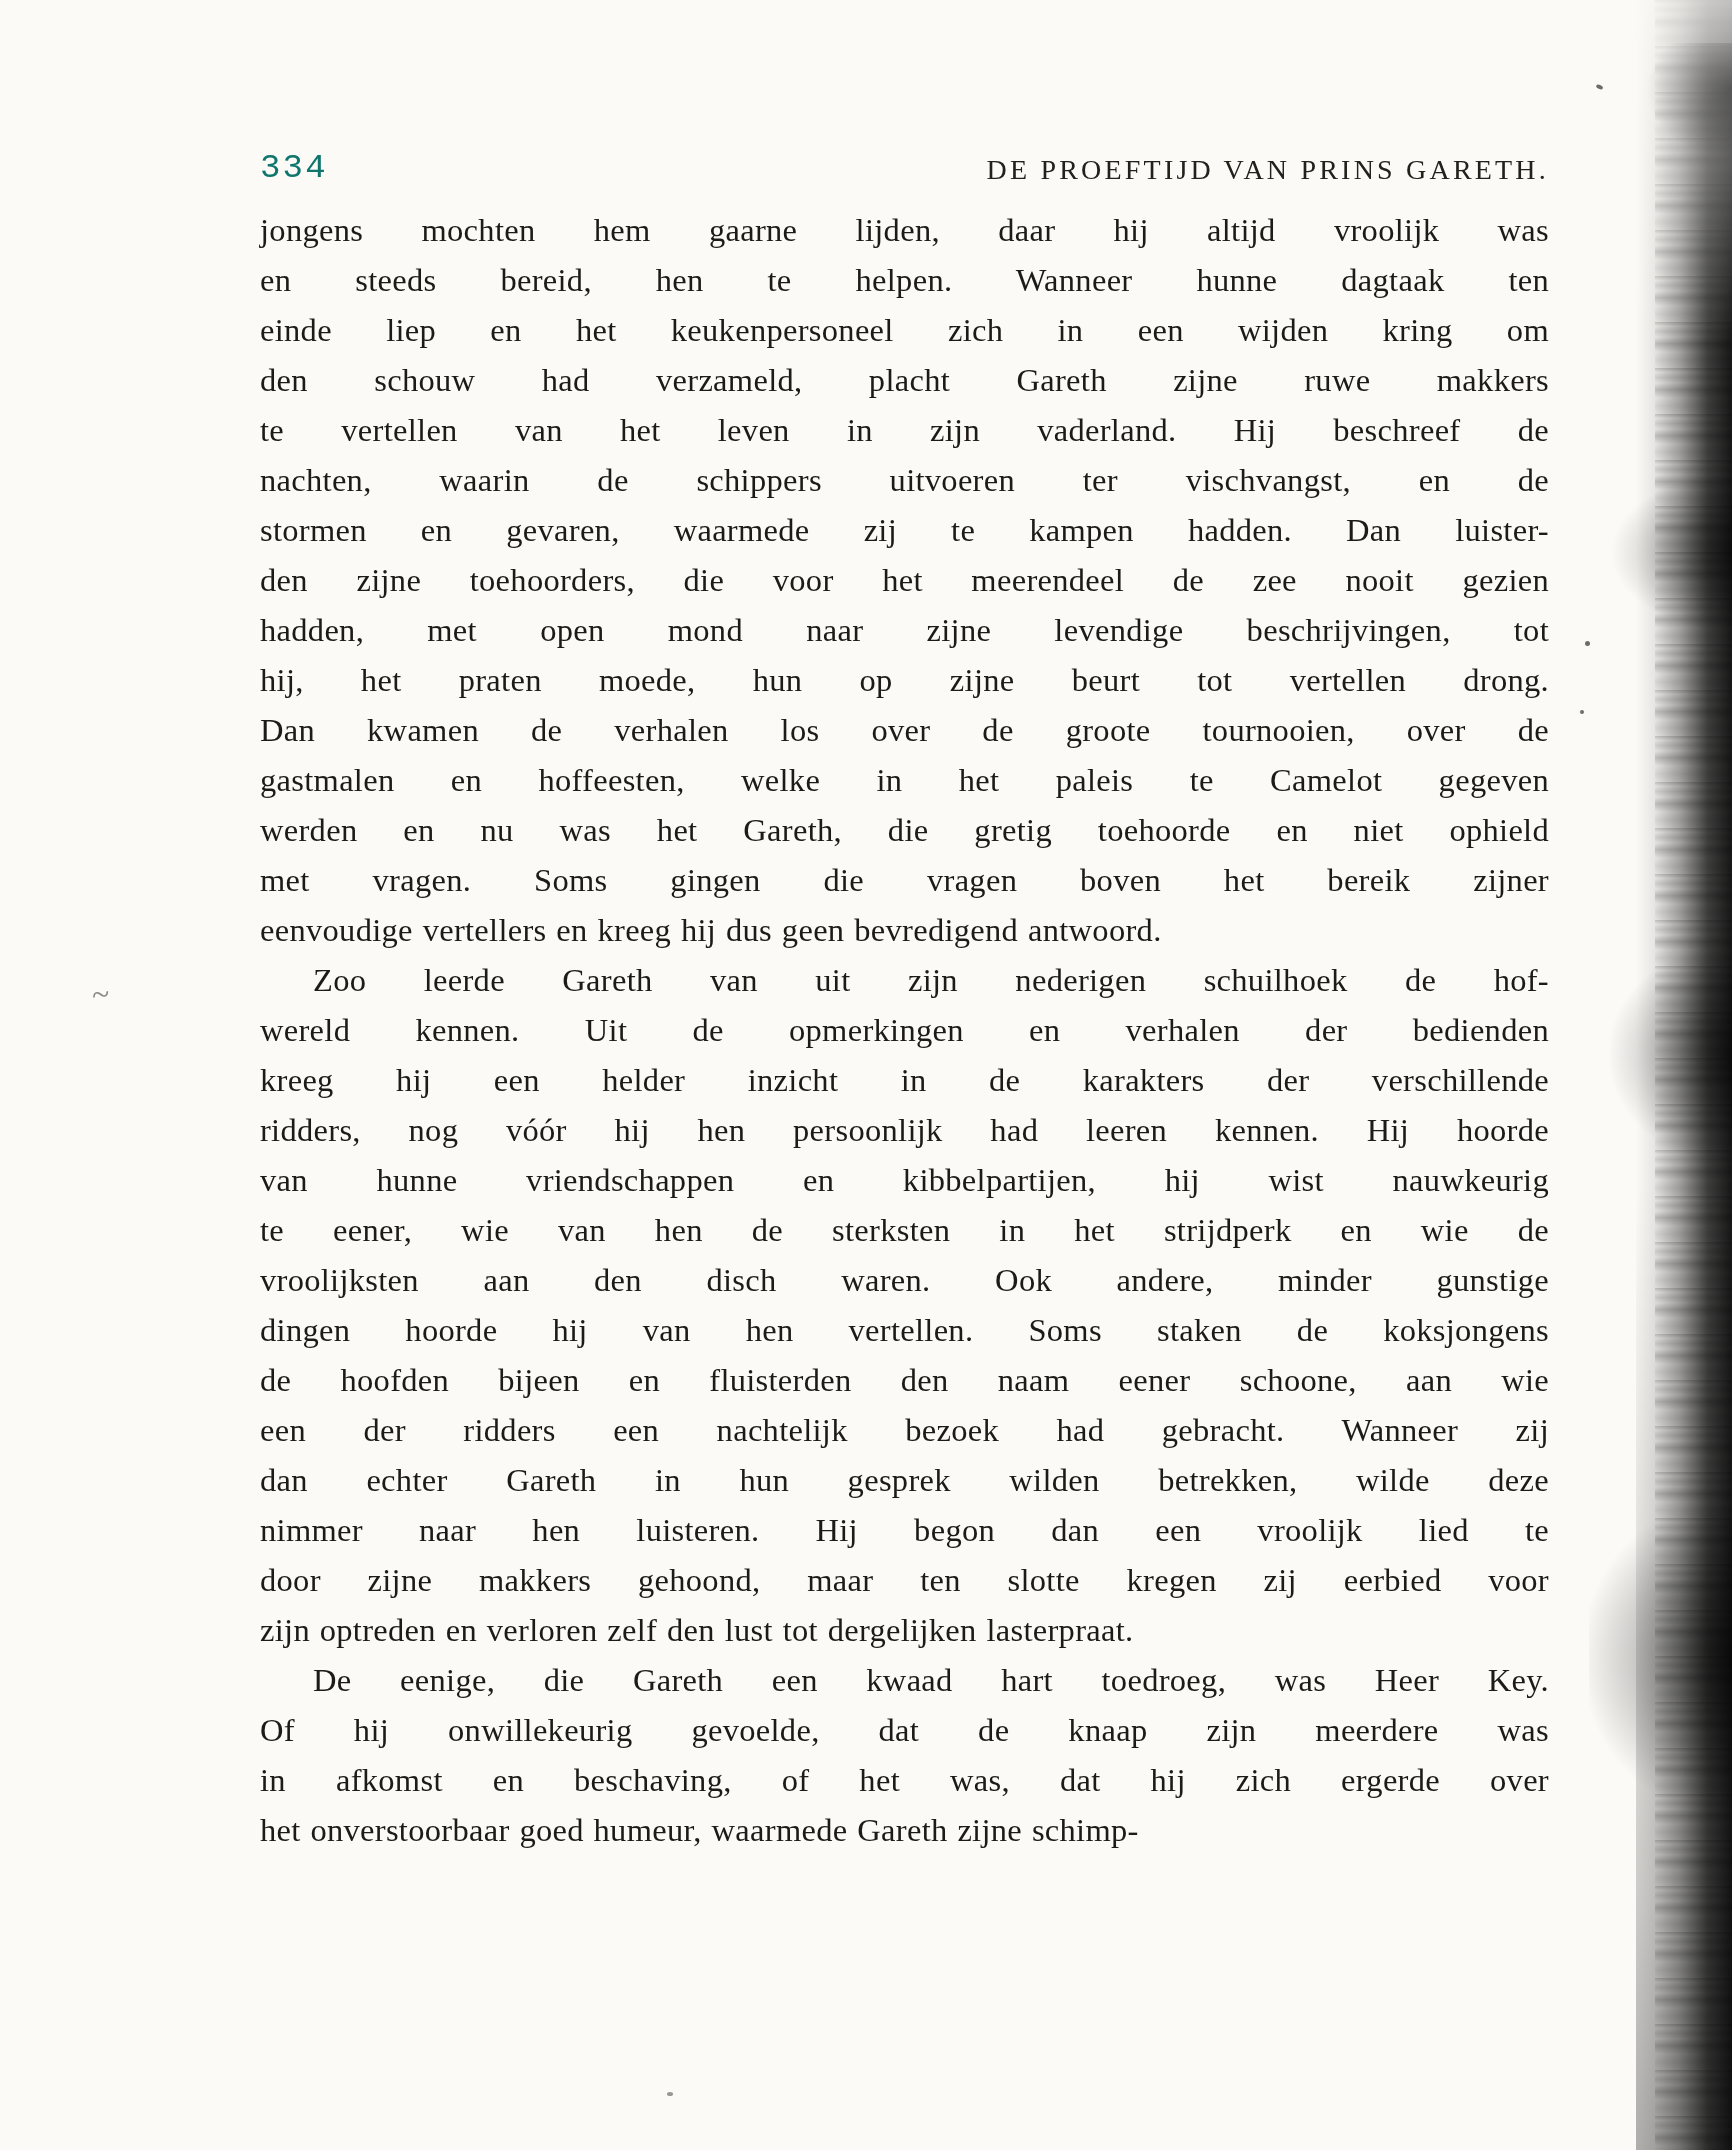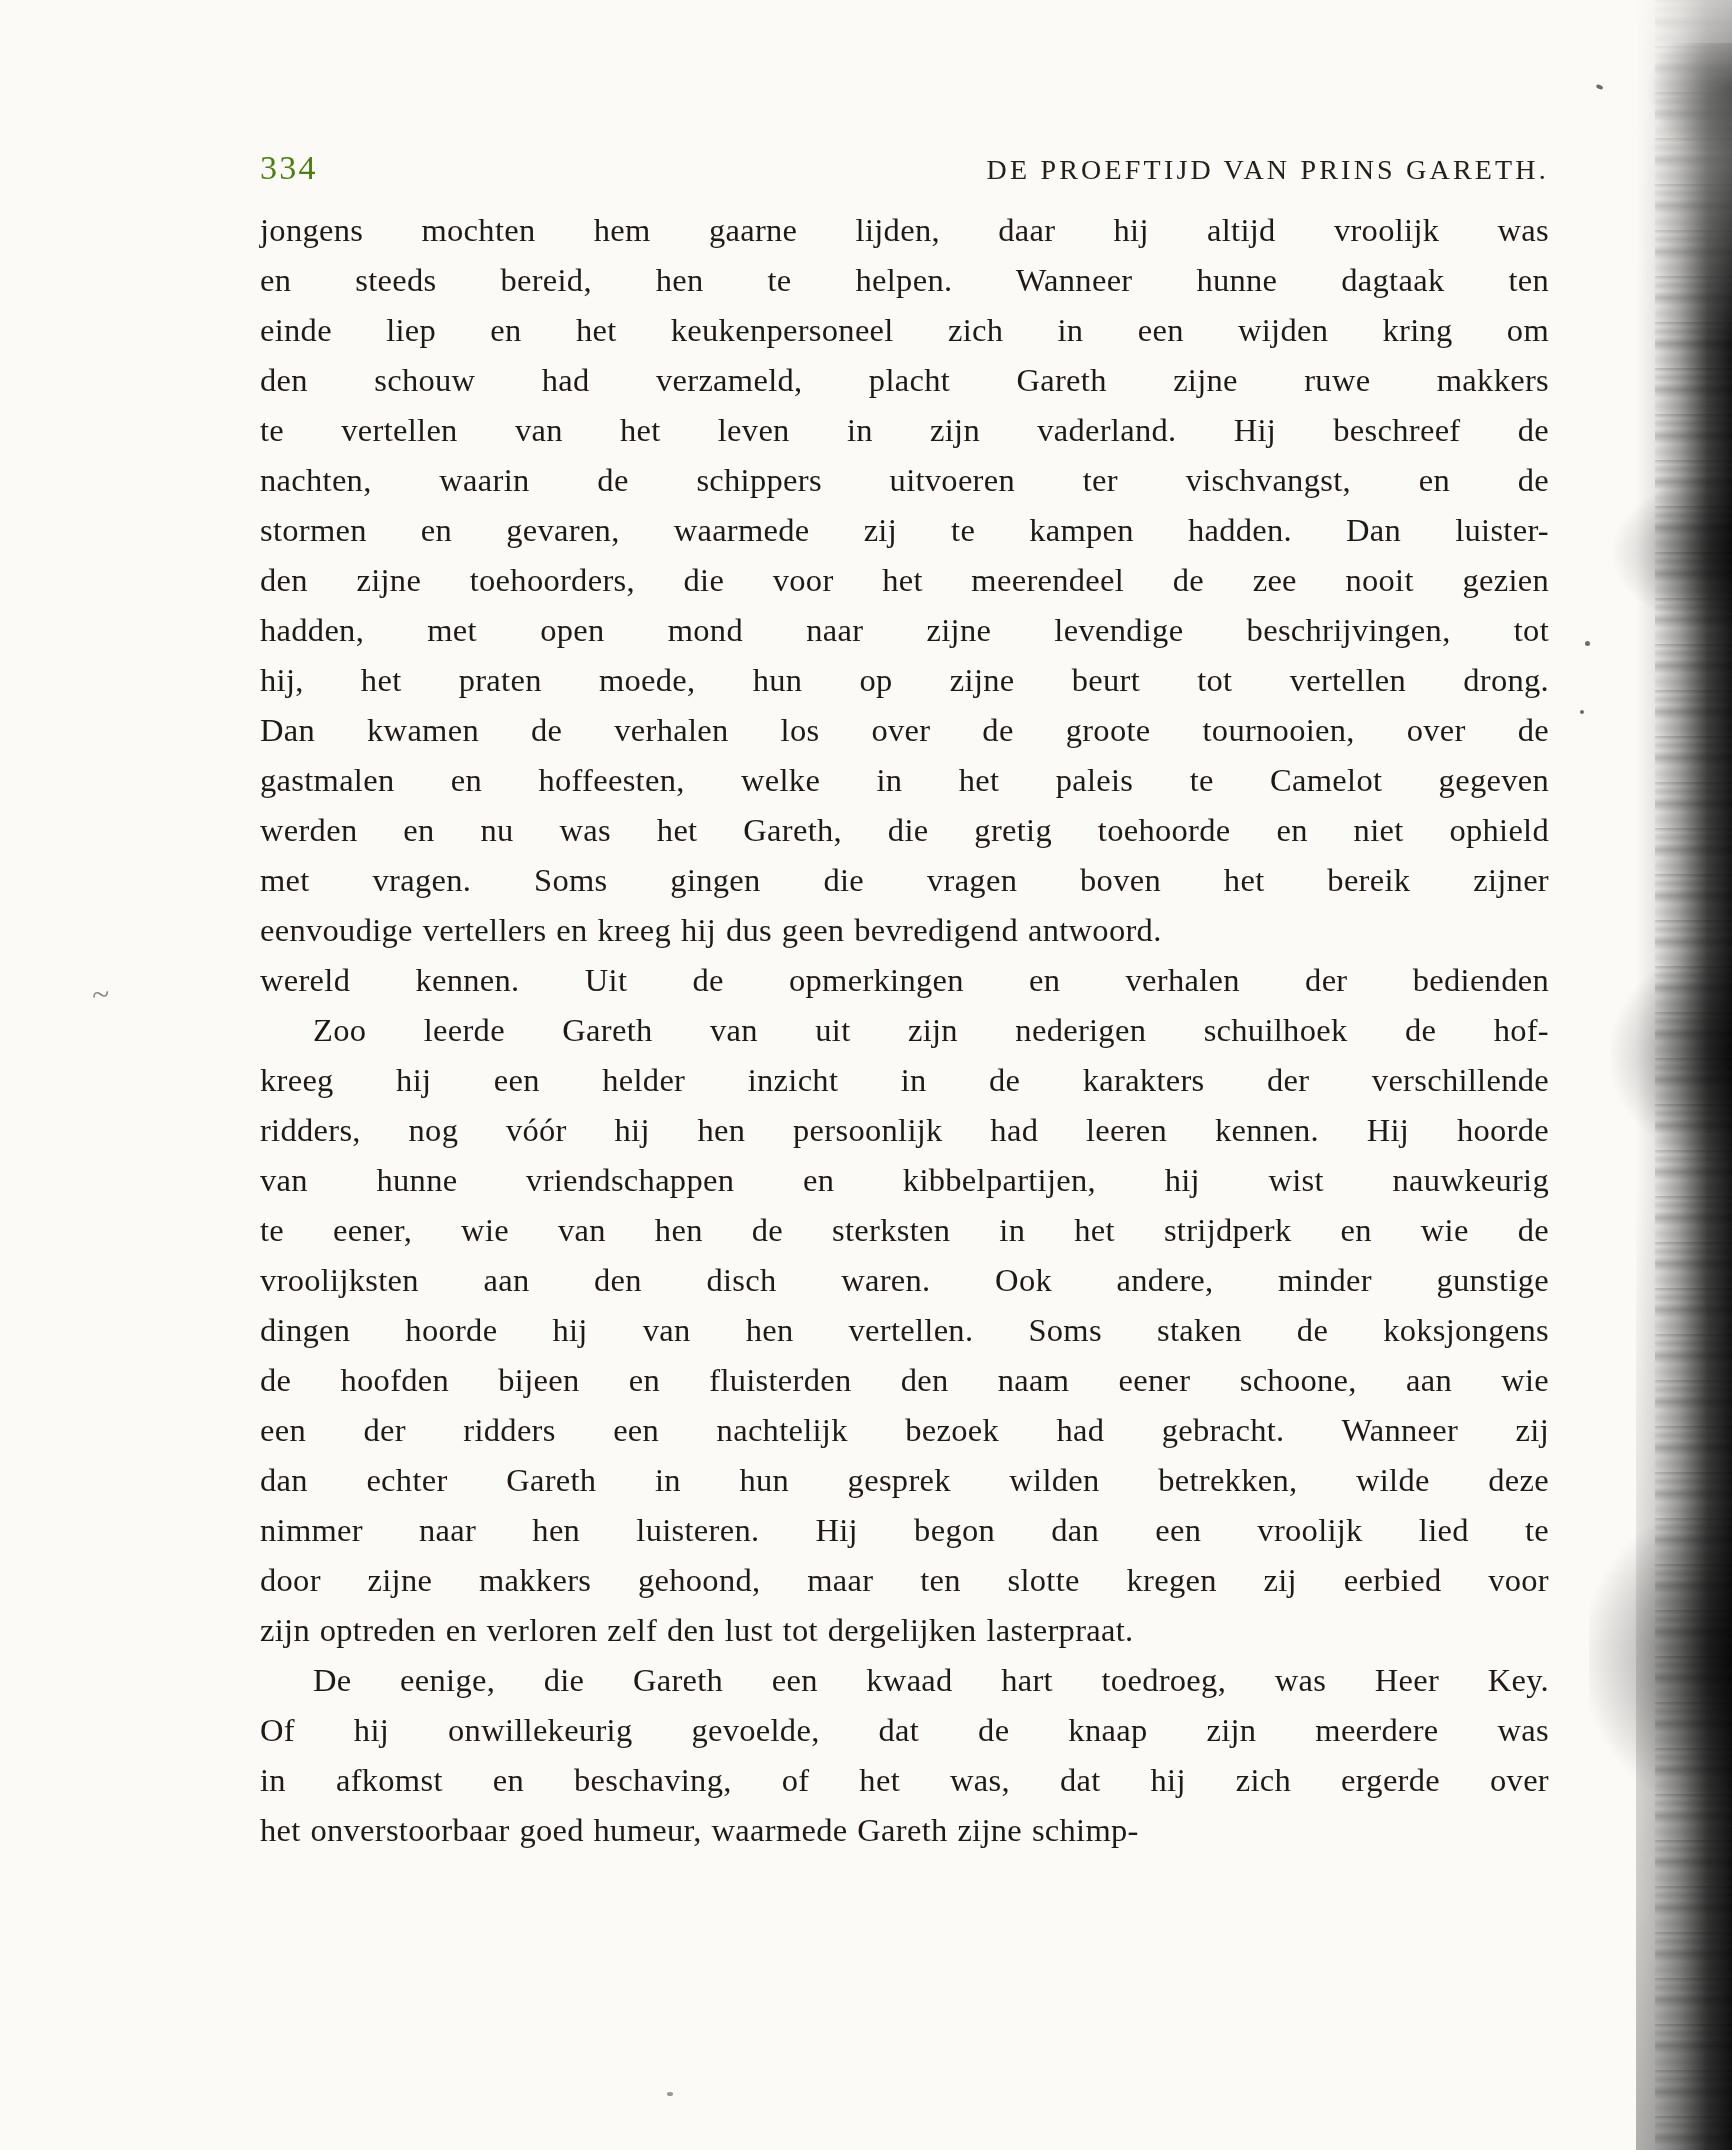--- a/index.html
+++ b/index.html
@@ -24,21 +24,22 @@
     left: 260px;
     width: 1289px;
     height: 43px;
   }
   .page-number {
     position: absolute;
     left: 0;
     top: 1.4px;
     font-size: 34px;
     letter-spacing: 2.2px;
-    color: #4d7c0f;
+    color: #0f766e;
+    font-family: Liberation Mono, monospace;
   }
   .running-title {
     position: absolute;
     left: 0;
     width: 100%;
     top: 5.8px;
     text-align: right;
     font-size: 28px;
     letter-spacing: 3.2px;
     color: #24211b;
@@ -165,22 +166,22 @@
         <div class="line">den zijne toehoorders, die voor het meerendeel de zee nooit gezien</div>
         <div class="line">hadden, met open mond naar zijne levendige beschrijvingen, tot</div>
         <div class="line">hij, het praten moede, hun op zijne beurt tot vertellen drong.</div>
         <div class="line">Dan kwamen de verhalen los over de groote tournooien, over de</div>
         <div class="line">gastmalen en hoffeesten, welke in het paleis te Camelot gegeven</div>
         <div class="line">werden en nu was het Gareth, die gretig toehoorde en niet ophield</div>
         <div class="line">met vragen. Soms gingen die vragen boven het bereik zijner</div>
         <div class="line last">eenvoudige vertellers en kreeg hij dus geen bevredigend antwoord.</div>
       </div>
       <div class="paragraph">
+        <div class="line indent">Zoo leerde Gareth van uit zijn nederigen schuilhoek de hof-</div>
         <div class="line">wereld kennen. Uit de opmerkingen en verhalen der bedienden</div>
-        <div class="line indent">Zoo leerde Gareth van uit zijn nederigen schuilhoek de hof-</div>
         <div class="line">kreeg hij een helder inzicht in de karakters der verschillende</div>
         <div class="line">ridders, nog vóór hij hen persoonlijk had leeren kennen. Hij hoorde</div>
         <div class="line">van hunne vriendschappen en kibbelpartijen, hij wist nauwkeurig</div>
         <div class="line">te eener, wie van hen de sterksten in het strijdperk en wie de</div>
         <div class="line">vroolijksten aan den disch waren. Ook andere, minder gunstige</div>
         <div class="line">dingen hoorde hij van hen vertellen. Soms staken de koksjongens</div>
         <div class="line">de hoofden bijeen en fluisterden den naam eener schoone, aan wie</div>
         <div class="line">een der ridders een nachtelijk bezoek had gebracht. Wanneer zij</div>
         <div class="line">dan echter Gareth in hun gesprek wilden betrekken, wilde deze</div>
         <div class="line">nimmer naar hen luisteren. Hij begon dan een vroolijk lied te</div>

